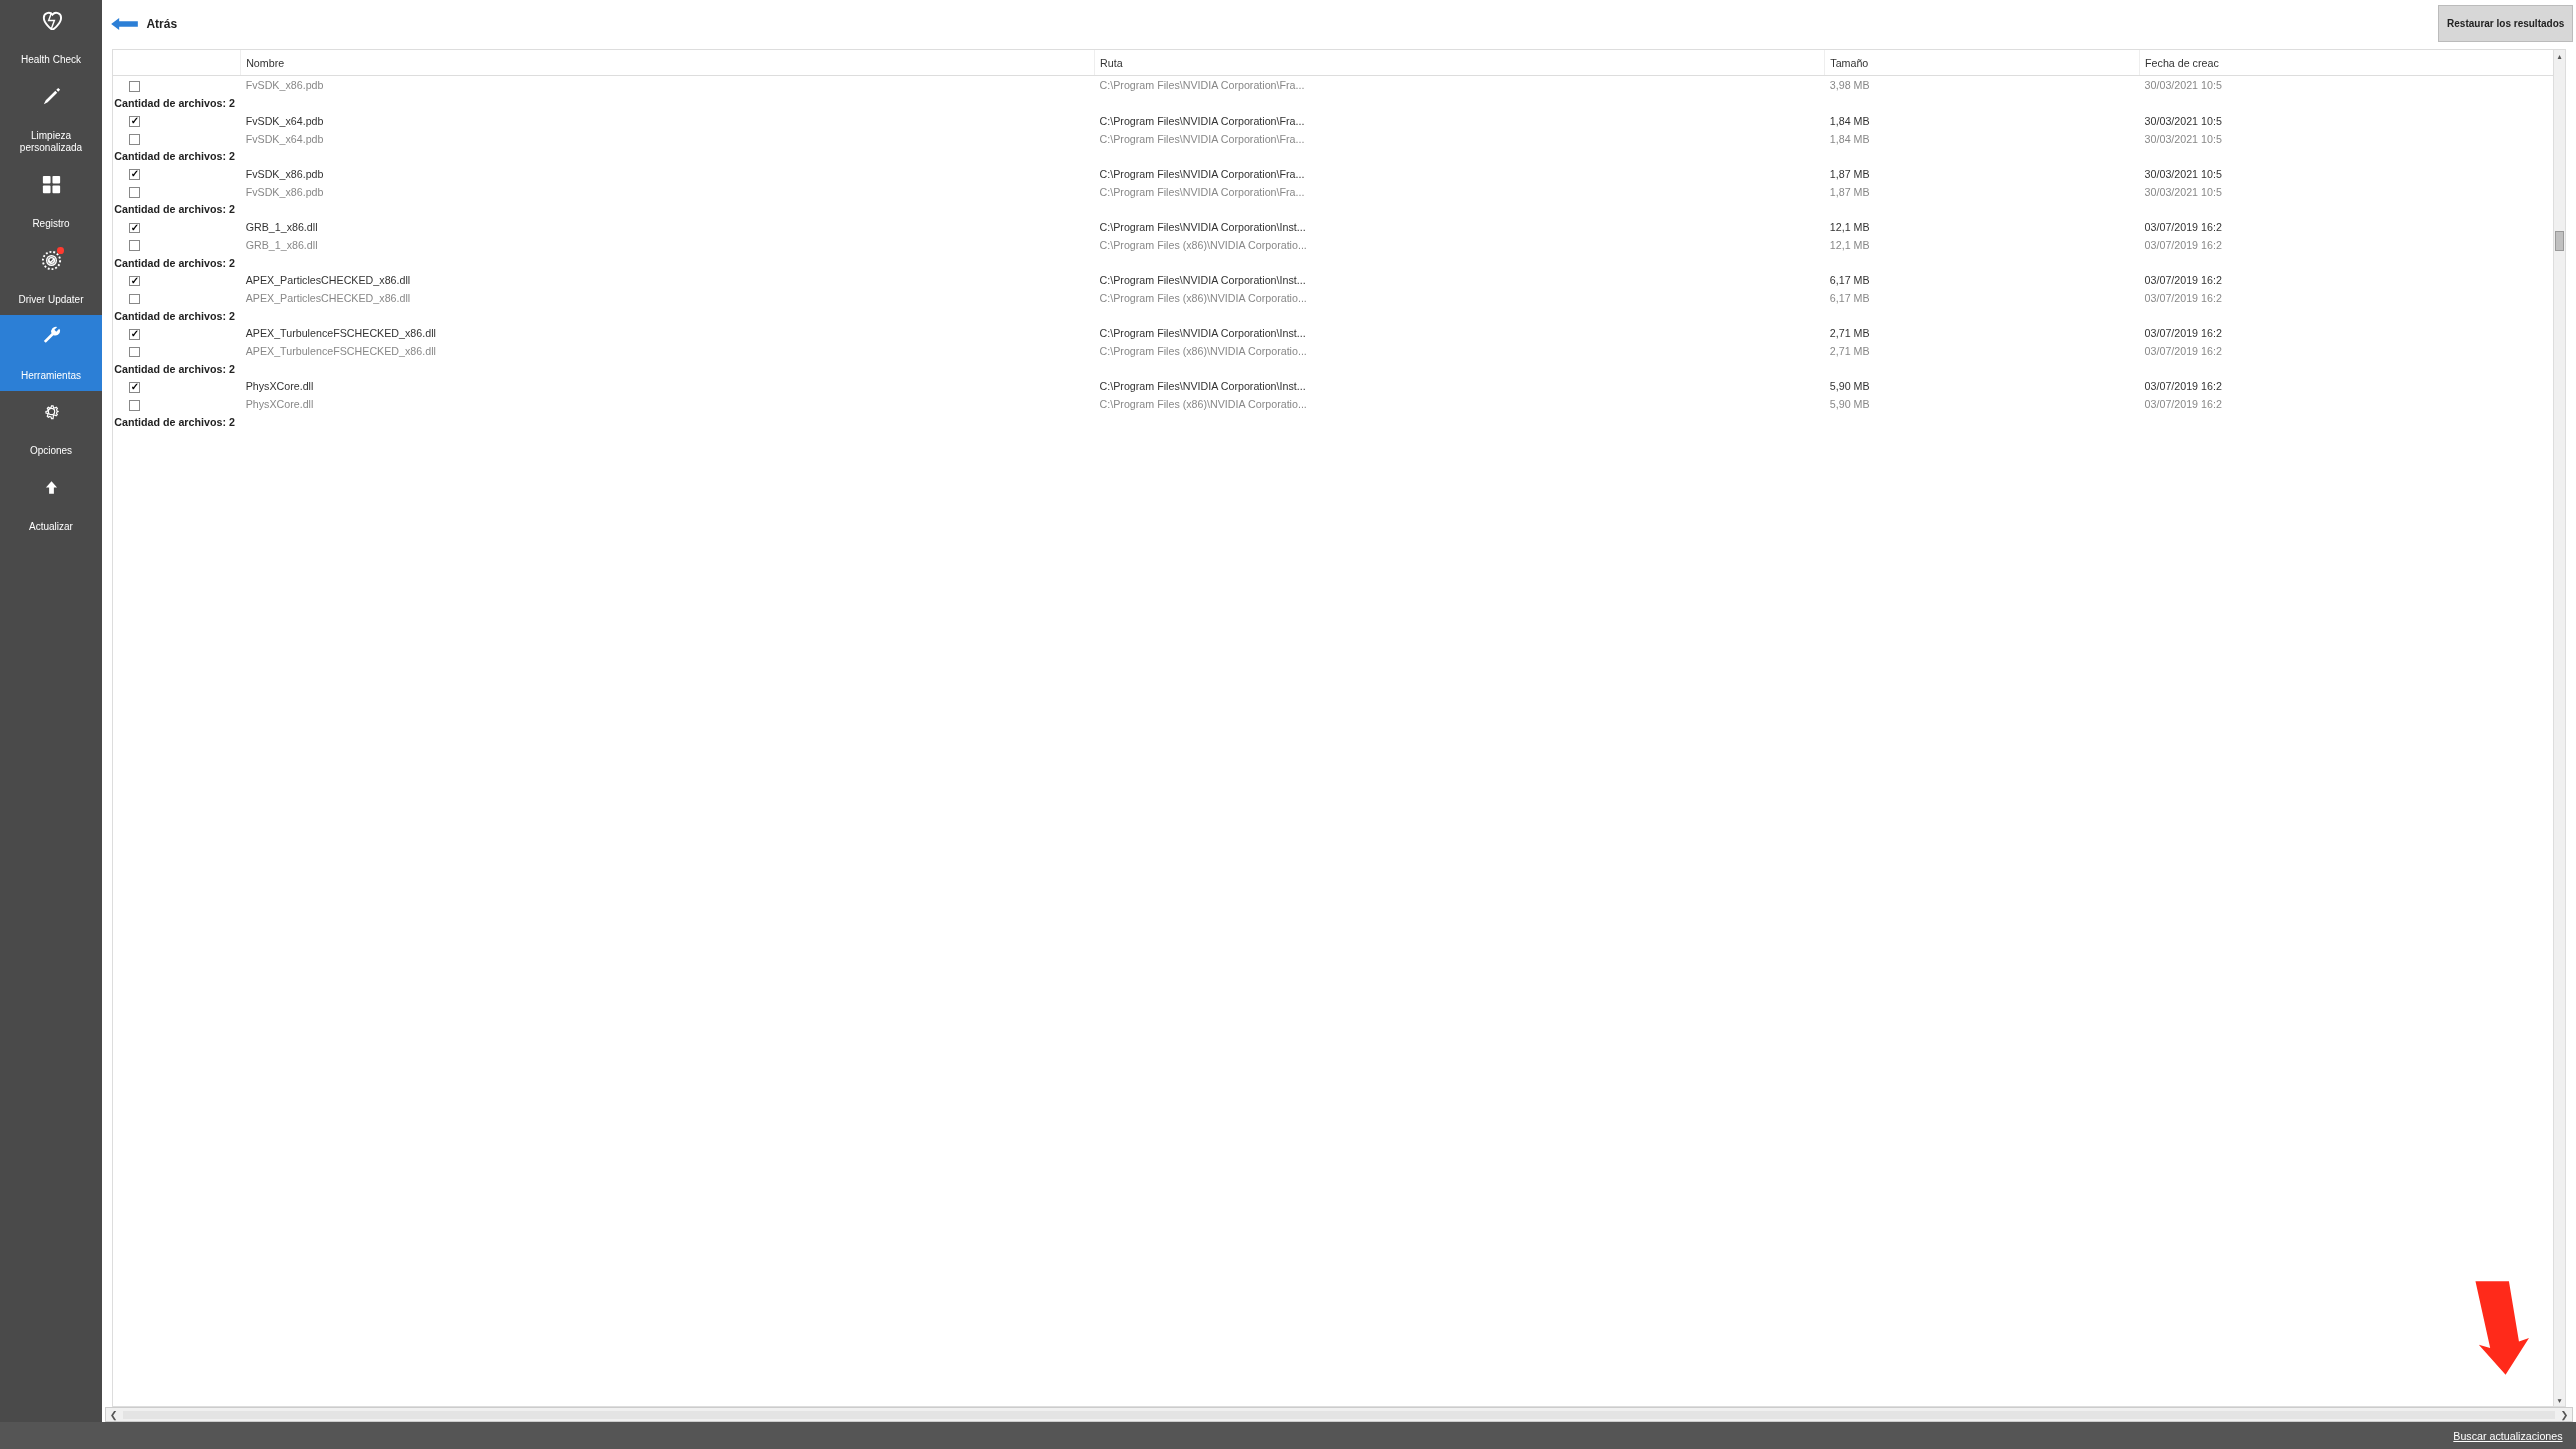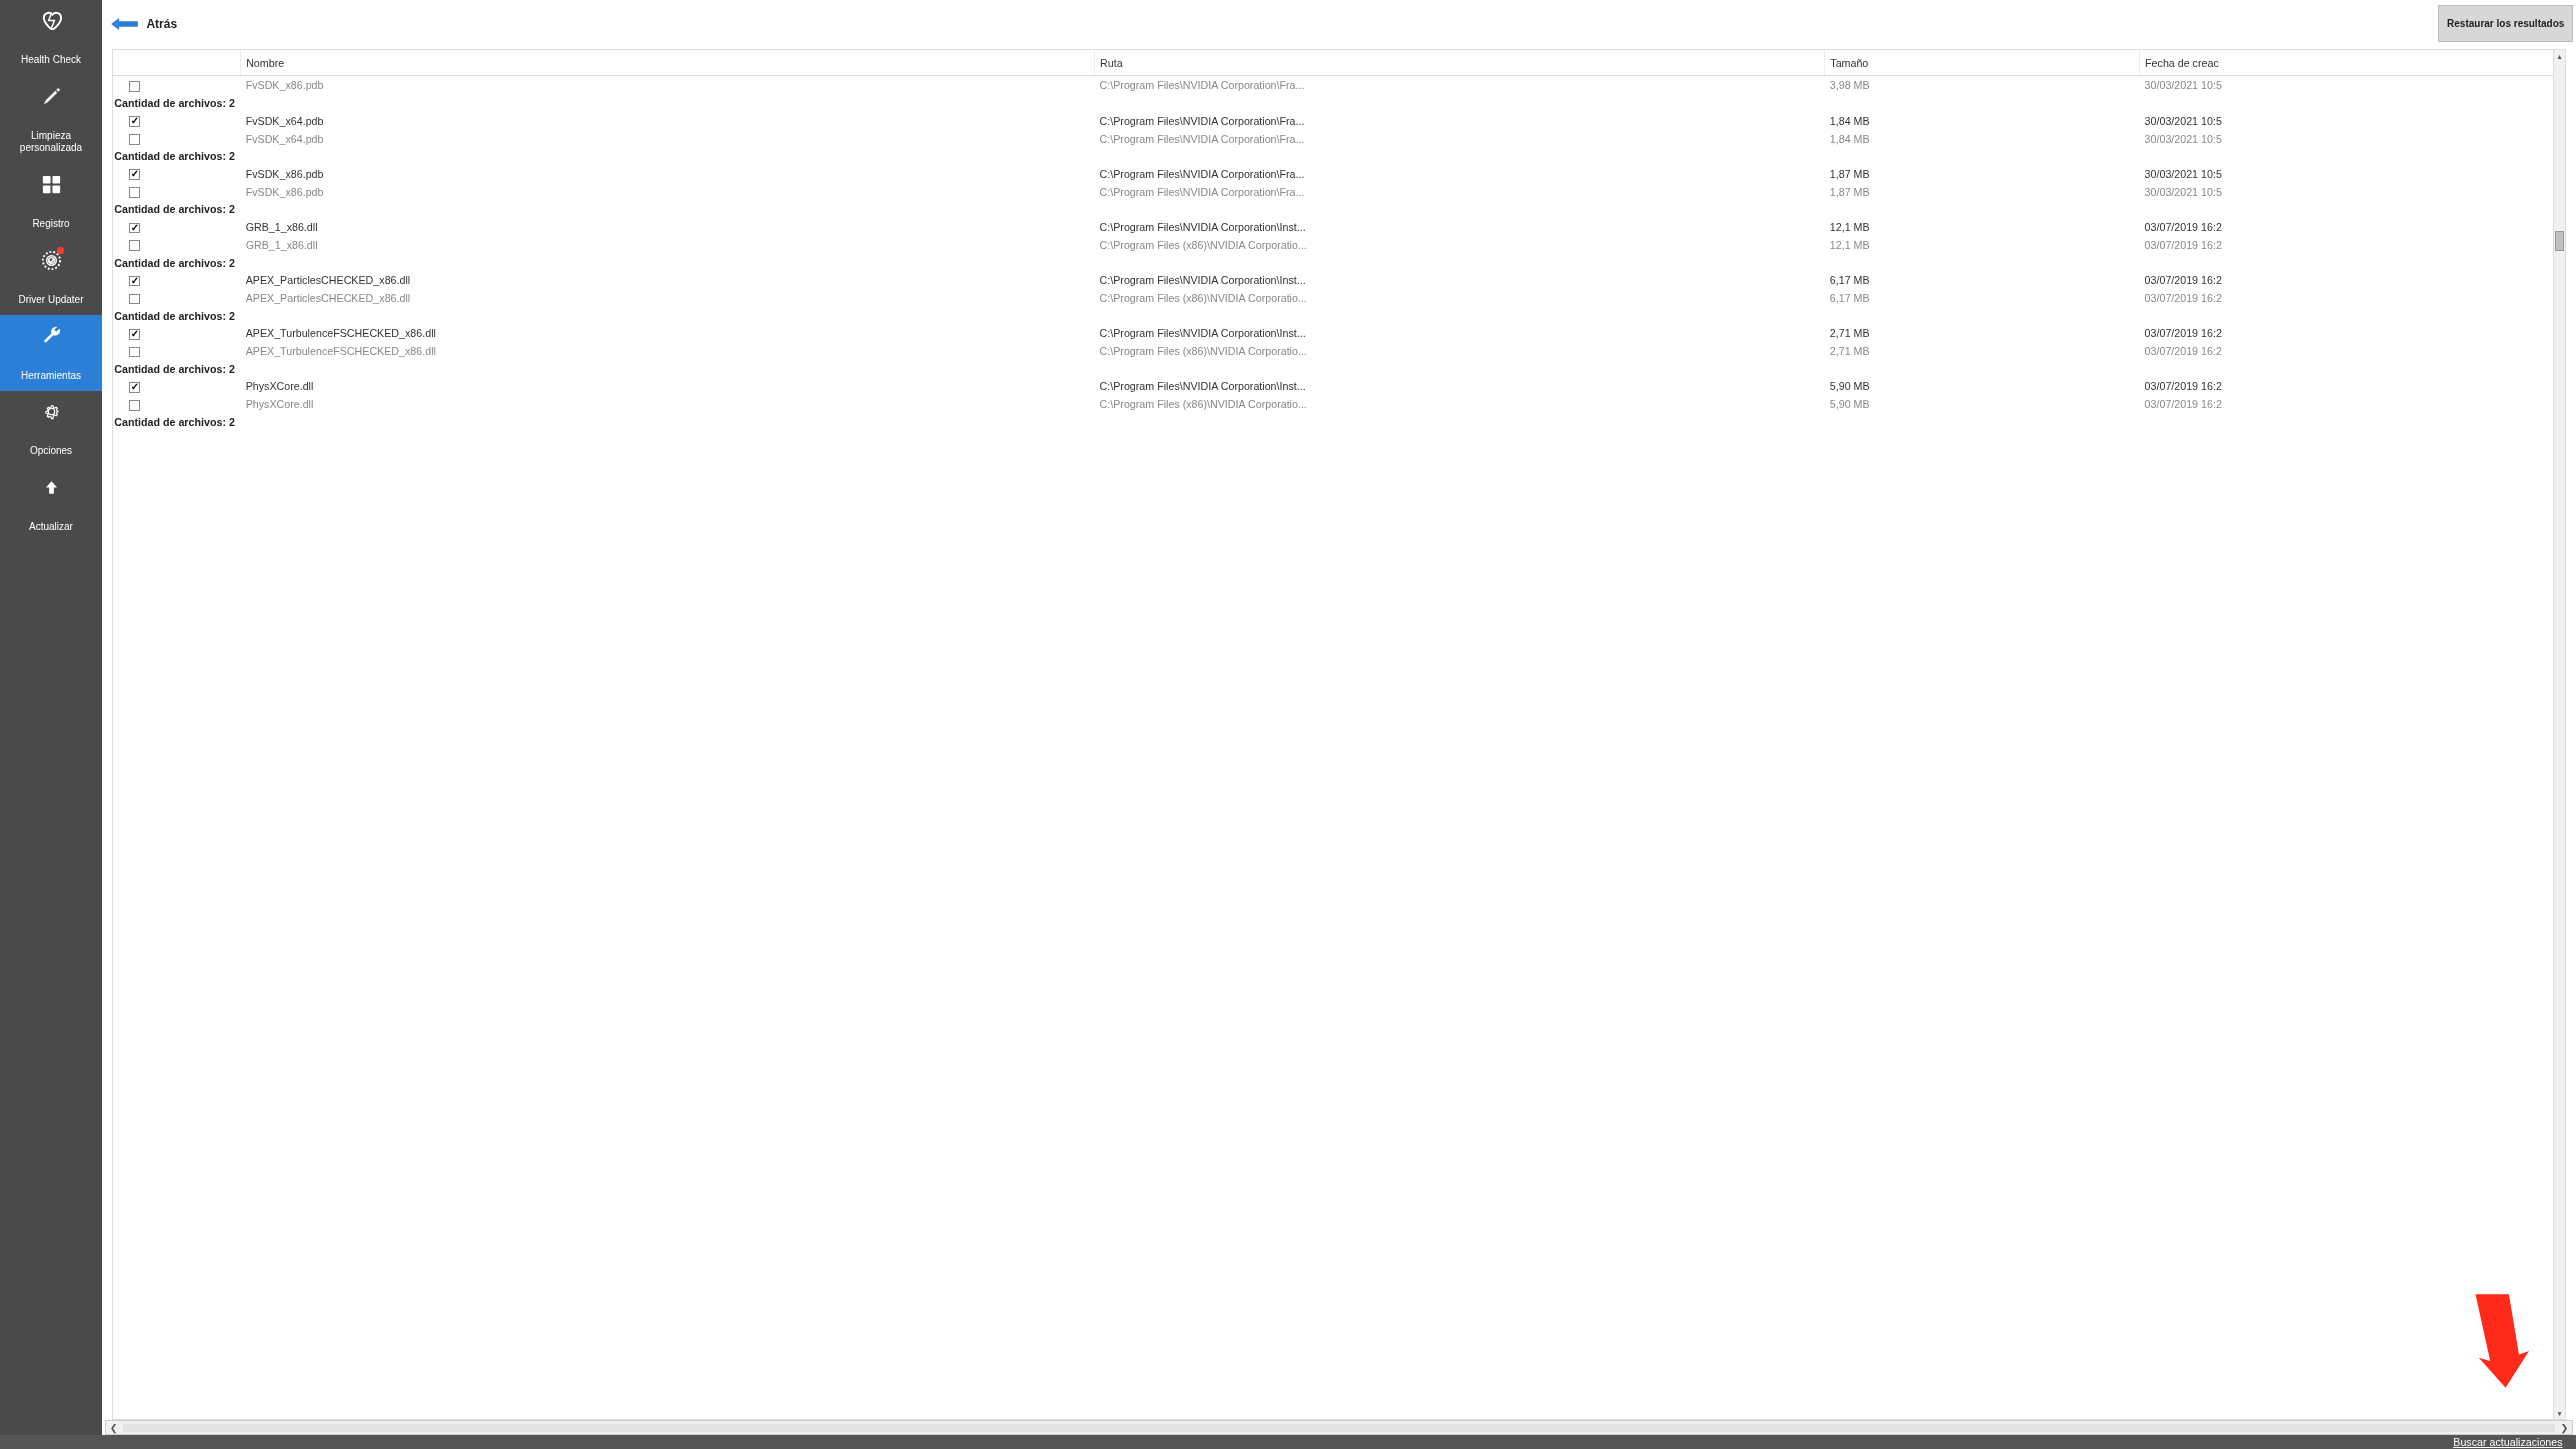--- a/index.html
+++ b/index.html
@@ -34,21 +34,21 @@
 .chk.on::after{content:'✓';position:absolute;top:-2px;left:0.7px;font-size:10px;font-weight:700;color:#000}
 .col-name{width:255px}
 .col-path{width:215px}
 .col-size{width:94px}
 .col-date{width:127px}
 .hscroll{height:14.8px;background:#f0f0f0;border:0.7px solid #ccc;margin:0 2.7px;display:flex;align-items:center;justify-content:space-between;padding:0 4px}
 .hscroll .ar{font-size:9.4px;color:#555;cursor:pointer}
 .hscroll .track{flex:1;margin:0 5.4px;height:8px;background:#e4e4e4}
 .footer-btns{display:flex;justify-content:space-between;margin:10.7px 2.7px 6.7px 2.7px}
 .blue-btn{background:#2c7fd6;color:#fff;border:none;padding:5.4px 9.4px;font-size:11.4px;font-weight:700;cursor:pointer}
-.statusbar{height:14px;background:#555;color:#fff;display:flex;align-items:center;justify-content:flex-end;padding:0 13.4px}
+.statusbar{height:27px;background:#555;color:#fff;display:flex;align-items:center;justify-content:flex-end;padding:0 13.4px}
 .statusbar a{color:#fff;text-decoration:underline;font-size:10.7px;cursor:pointer}
 .vscroll{position:absolute;right:0;top:0;bottom:0;width:12px;background:#f0f0f0;border-left:0.7px solid #ddd;z-index:3}
 .vscroll .up,.vscroll .dn{height:12px;display:flex;align-items:center;justify-content:center;font-size:6.7px;color:#555;cursor:pointer}
 .vscroll .thumb{position:absolute;left:1.3px;right:1.3px;top:181px;height:20px;background:#c0c0c0;border:0.7px solid #999}
 .red-arrow{position:absolute;right:47px;bottom:47px;width:87px;height:94px;z-index:10;pointer-events:none}
 .red-arrow svg{width:100%;height:100%}
 .dot-badge{position:absolute;top:-1.3px;right:-1.3px;width:6.7px;height:6.7px;background:#ff3b30;border-radius:50%}
 .icon-wrap{position:relative}
 </style>
 </head>

